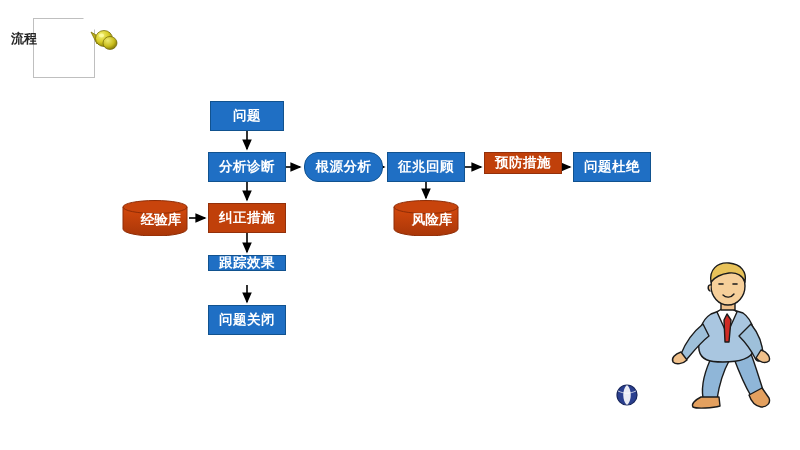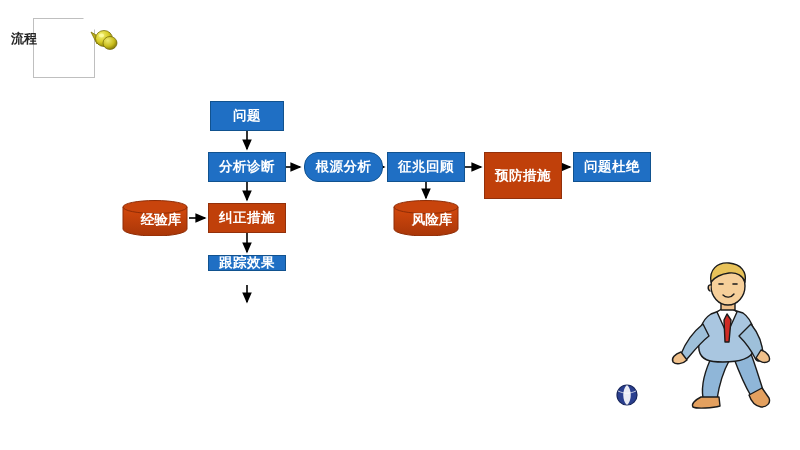--- a/index.html
+++ b/index.html
@@ -172,28 +172,29 @@
   </svg>
 
   <div class="box blue" style="left:205px; top:101px; width:74px; height:30px;">问题</div>
 
   <div class="box blue" style="left:203px; top:152px; width:78px; height:30px;">分析诊断</div>
 
   <div class="box blue" style="left:299px; top:152px; width:79px; height:30px;border-radius:14px;">根源分析</div>
 
   <div class="box blue" style="left:382px; top:152px; width:78px; height:30px;">征兆回顾</div>
 
-  <div class="box orange" style="left:479px; top:152px; width:78px; height:47px;">预防措施</div>
+  <div class="box orange" style="left:479px; top:152px; width:78px; height:22px;">预防措施</div>
 
   <div class="box blue" style="left:568px; top:152px; width:78px; height:30px;">问题杜绝</div>
 
   <div class="box orange" style="left:203px; top:203px; width:78px; height:30px;">纠正措施</div>
 
   <div class="box blue" style="left:203px; top:255px; width:78px; height:16px;">跟踪效果</div>
 
+  <div class="box blue" style="left:203px; top:305px; width:78px; height:30px;">问题关闭</div>
 
   <div class="cyl" style="left:117px; top:200px; width:66px; height:36px;">
     <svg width="66" height="36" viewBox="0 0 66 36">
       <defs>
         <linearGradient id="cylGradA" x1="0" y1="0" x2="0" y2="1">
           <stop offset="0%" stop-color="#d4490d"></stop>
           <stop offset="100%" stop-color="#a83608"></stop>
         </linearGradient>
       </defs>
       <path d="M1,7 L1,29 A32,7 0 0 0 65,29 L65,7 Z" fill="url(#cylGradA)" stroke="#8f2d06" stroke-width="1"></path>

